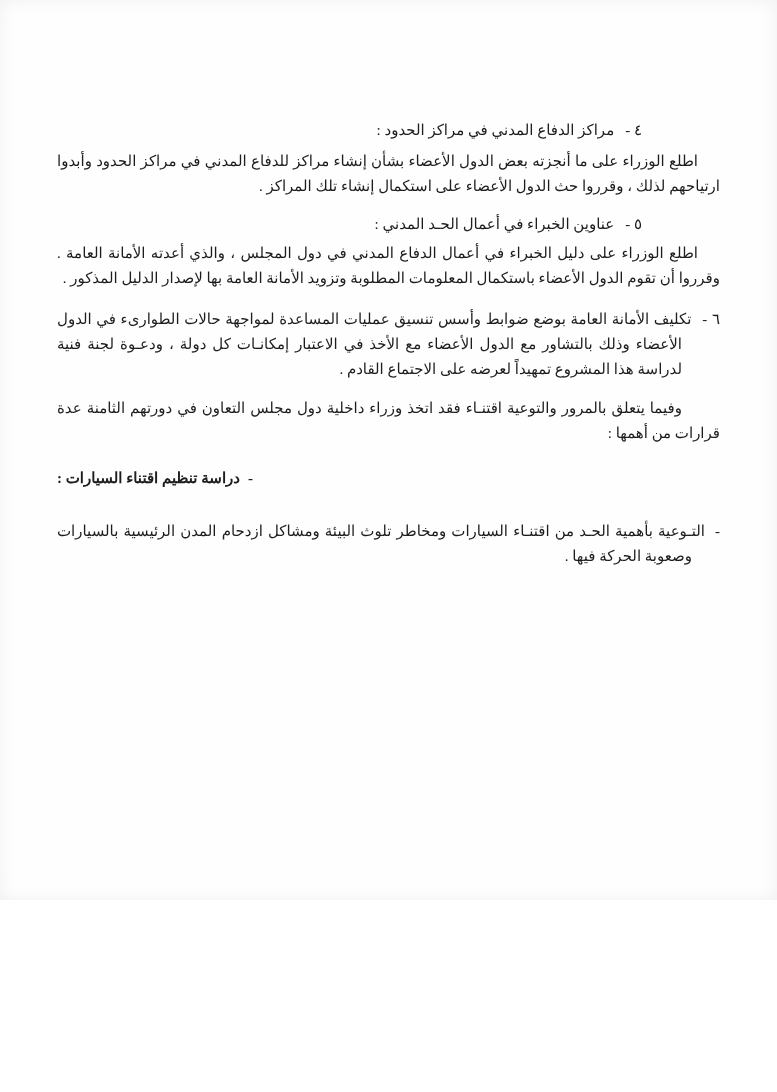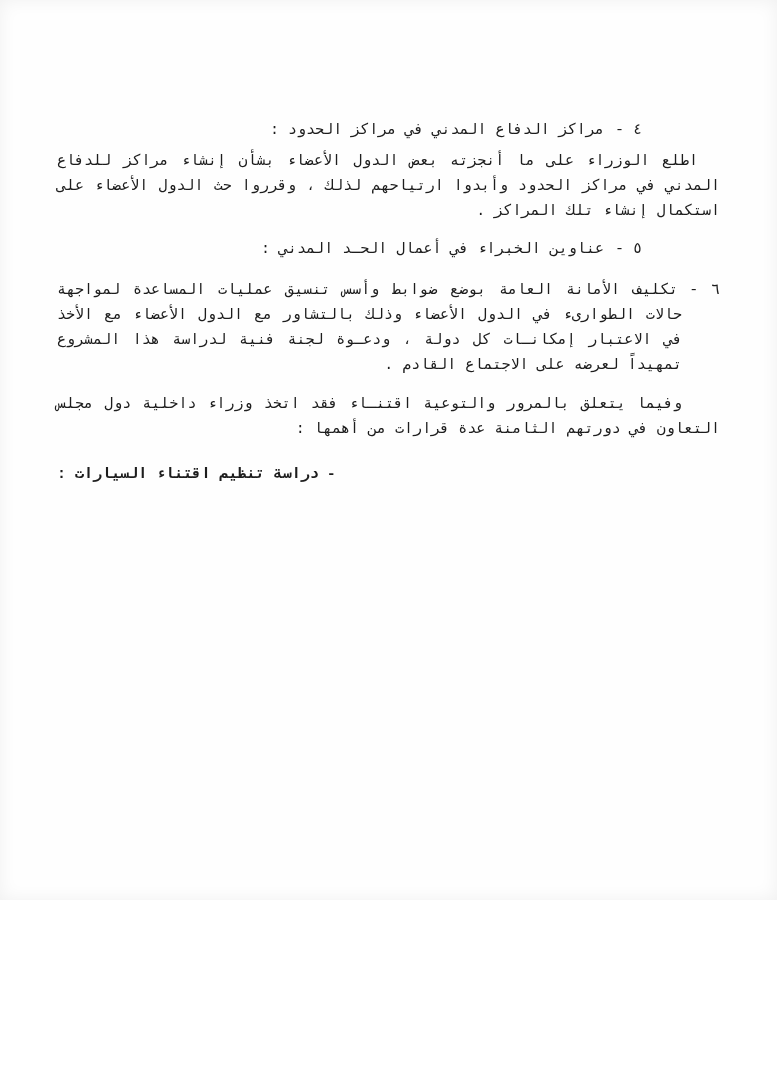--- a/index.html
+++ b/index.html
@@ -9,21 +9,21 @@
     background: #ffffff;
   }
 
   .page {
     position: relative;
     width: 777px;
     height: 900px;
     background: #fefefdf5;
     background-color: #fefefe;
     direction: rtl;
-    font-family: Liberation Mono, monospace;
+    font-family: Liberation Serif, serif;
     color: #1d1d1d;
     overflow: hidden;
     box-shadow: inset 0 0 18px rgba(0,0,0,0.06);
   }
 
   .content {
     position: absolute;
     top: 118px;
     right: 57px;
     left: 57px;
@@ -102,31 +102,35 @@
       <div class="num-heading">
         <span class="num">٤ -</span><span>مراكز الدفاع المدني في مراكز الحدود :</span>
       </div>
       <p class="ind1 mt6">اطلع الوزراء على ما أنجزته بعض الدول الأعضاء بشأن إنشاء مراكز للدفاع المدني في مراكز الحدود وأبدوا ارتياحهم لذلك ، وقرروا حث الدول الأعضاء على استكمال إنشاء تلك المراكز .</p>
     </div>
 
     <div class="mt13">
       <div class="num-heading">
         <span class="num">٥ -</span><span>عناوين الخبراء في أعمال الحـد المدني :</span>
       </div>
+      <p class="ind1 mt4">اطلع الوزراء على دليل الخبراء في أعمال الدفاع المدني في دول المجلس ، والذي أعدته الأمانة العامة . وقرروا أن تقوم الدول الأعضاء باستكمال المعلومات المطلوبة وتزويد الأمانة العامة بها لإصدار الدليل المذكور .</p>
     </div>
 
     <p class="hang mt16">
       <span class="num">٦ -</span><span>تكليف الأمانة العامة بوضع ضوابط وأسس تنسيق عمليات المساعدة لمواجهة حالات الطوارىء في الدول الأعضاء وذلك بالتشاور مع الدول الأعضاء مع الأخذ في الاعتبار إمكانـات كل دولة ، ودعـوة لجنة فنية لدراسة هذا المشروع تمهيداً لعرضه على الاجتماع القادم .</span>
     </p>
 
     <p class="ind2 mt14">وفيما يتعلق بالمرور والتوعية اقتنـاء فقد اتخذ وزراء داخلية دول مجلس التعاون في دورتهم الثامنة عدة قرارات من أهمها :</p>
 
     <p class="bold-line mt20">
       <span class="num">-</span><span>دراسة تنظيم اقتناء السيارات :</span>
     </p>
 
 
+    <p class="bullet mt28">
+      <span class="num">-</span><span>التـوعية بأهمية الحـد من اقتنـاء السيارات ومخاطر تلوث البيئة ومشاكل ازدحام المدن الرئيسية بالسيارات وصعوبة الحركة فيها .</span>
+    </p>
 
 
   </div>
 
   <div class="page-number">٣</div>
 </div>
 
 </body></html>

